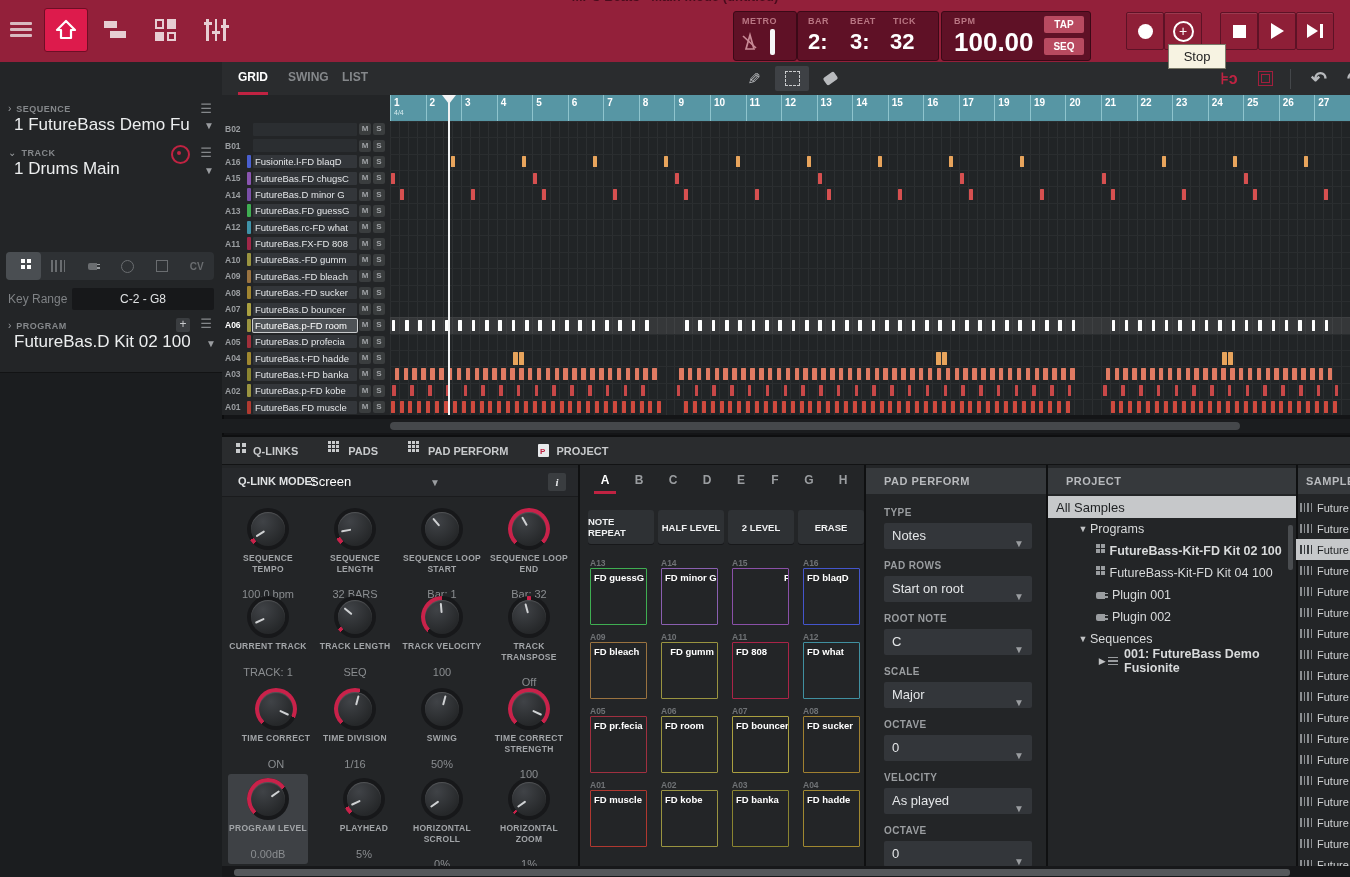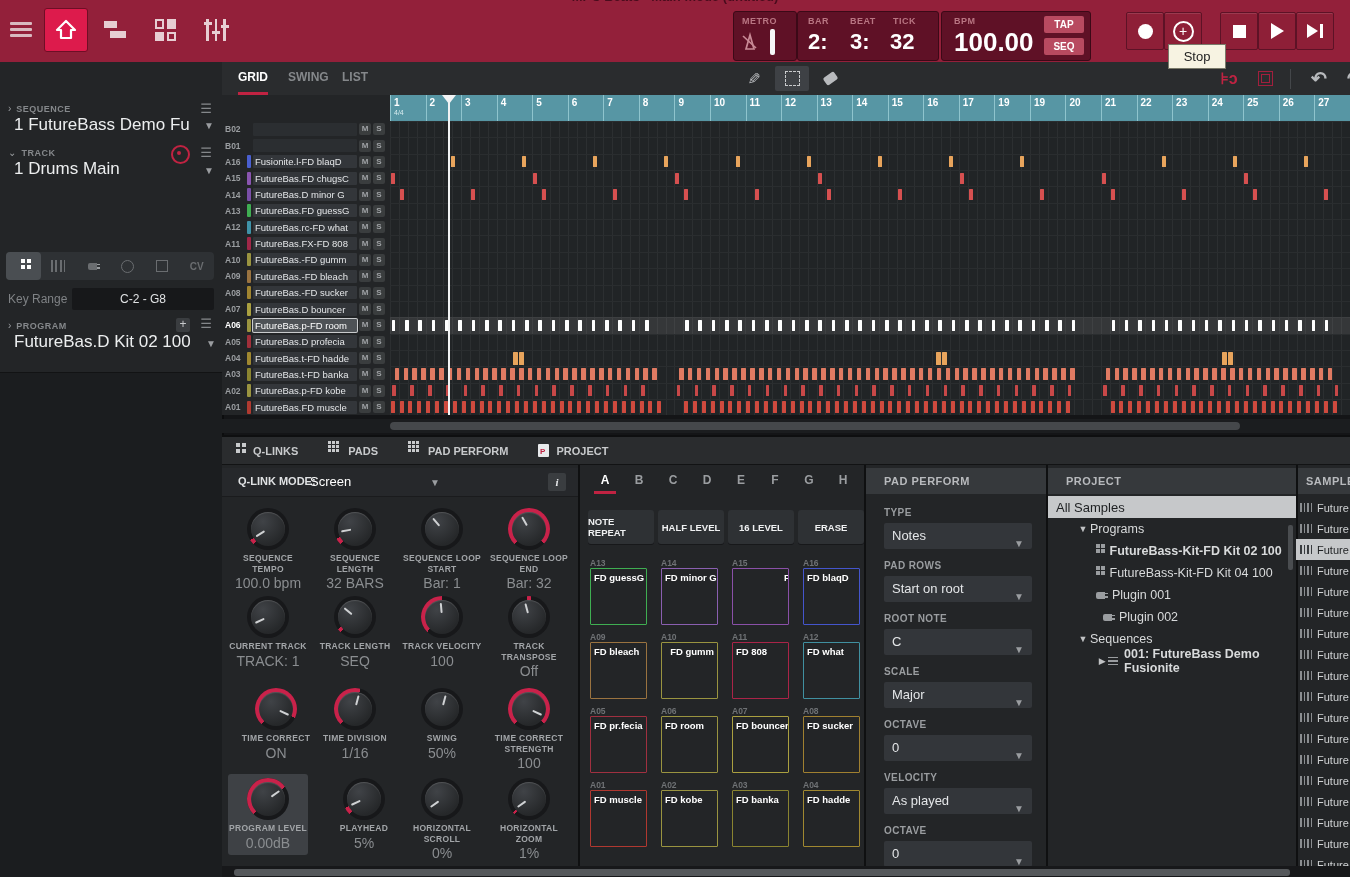--- a/index.html
+++ b/index.html
@@ -93,21 +93,21 @@
             color:#e8eaec;font-size:11px;font-weight:bold;font-style:italic;text-align:center;line-height:18px;font-family:"Liberation Serif",serif;}
   .knob-tile{position:absolute;width:80px;text-align:center;}
   .knob-tile.hl{background:#3e4145;border-radius:3px;padding-bottom:4px;}
   .knob{position:relative;width:42px;height:42px;margin:4px auto 3px;}
   .knob .base{position:absolute;inset:0;border-radius:50%;background:#17181a;}
   .knob .arc{position:absolute;inset:0;border-radius:50%;}
   .knob .face{position:absolute;inset:4px;border-radius:50%;background:radial-gradient(circle at 35% 28%,#404347,#26282a 72%);box-shadow:inset 0 1px 1px rgba(255,255,255,.15);}
   .knob .ptr{position:absolute;inset:4px;border-radius:50%;}
   .knob .ptr::before{content:"";position:absolute;left:50%;top:3px;width:2.5px;height:10px;margin-left:-1.25px;background:#cfd1d3;border-radius:1px;}
   .k-lbl{font-size:8.5px;font-weight:bold;color:#a2a5a8;line-height:1.25;letter-spacing:.3px;}
-  .k-val{font-size:14px;color:#8a8d90;margin-top:1px;}
+  .k-val{font-size:11px;color:#8a8d90;margin-top:14px;}
   
   .bank{position:absolute;top:36px;width:26px;text-align:center;font-size:12px;font-weight:bold;color:#9a9da0;}
   .bank.active{color:#fff;}
   .bank.active::after{content:"";display:block;margin:4px auto 0;width:22px;height:3px;background:#c02342;}
   .pad-btn{position:absolute;top:73px;height:34px;background:#2e3134;border-radius:3px;color:#f0f1f2;
            font-size:9.5px;font-weight:bold;display:flex;align-items:center;justify-content:center;box-shadow:0 1px 0 #17181a;}
   .pad-lbl{position:absolute;font-size:8.5px;font-weight:bold;color:#6f7275;}
   .pad{position:absolute;width:57px;height:57px;background:#232527;border:1.5px solid;border-radius:1px;box-sizing:border-box;}
   .pad .pname{font-size:9.5px;font-weight:bold;color:#fff;padding:3px 3px 0;white-space:nowrap;overflow:hidden;}
   
@@ -1104,21 +1104,21 @@
         <div class="bank" style="left: 438px;">C</div>
         <div class="bank" style="left: 472px;">D</div>
         <div class="bank" style="left: 506px;">E</div>
         <div class="bank" style="left: 540px;">F</div>
         <div class="bank" style="left: 574px;">G</div>
         <div class="bank" style="left: 608px;">H</div>
       </div>
     <div id="padbtns">
         <div class="pad-btn" style="left: 366px; width: 66px;">NOTE REPEAT</div>
         <div class="pad-btn" style="left: 436px; width: 66px;">HALF LEVEL</div>
-        <div class="pad-btn" style="left: 506px; width: 66px;">16 LEVEL</div>
+        <div class="pad-btn" style="left: 506px; width: 66px;">2 LEVEL</div>
         <div class="pad-btn" style="left: 576px; width: 66px;">ERASE</div>
       </div>
     <div id="padgrid">
         <div class="pad-lbl" style="left: 368px; top: 121px;">A13</div>
         <div class="pad" style="left: 368px; top: 131px; border-color: rgb(63, 174, 82);">
           <div class="pname">FD guessG</div>
         </div>
         <div class="pad-lbl" style="left: 439px; top: 121px;">A14</div>
         <div class="pad" style="left: 439px; top: 131px; border-color: rgb(138, 95, 176);">
           <div class="pname">FD minor G</div>
@@ -1217,21 +1217,21 @@
           <div style="font-weight: bold; color: inherit;">FutureBass-Kit-FD Kit 02 100</div>
         </div>
         <div class="tree-row" style="left: 826px; top: 125px; padding-left: 48px; box-sizing: border-box;">
           <div class="padsico"></div>
           <div>FutureBass-Kit-FD Kit 04 100</div>
         </div>
         <div class="tree-row" style="left: 826px; top: 147px; padding-left: 48px; box-sizing: border-box;">
           <div class="plugico"></div>
           <div>Plugin 001</div>
         </div>
-        <div class="tree-row" style="left: 826px; top: 169px; padding-left: 48px; box-sizing: border-box; margin-left: 7px;">
+        <div class="tree-row" style="left: 826px; top: 169px; padding-left: 48px; box-sizing: border-box;">
           <div class="plugico"></div>
           <div>Plugin 002</div>
         </div>
         <div class="tree-row" style="left: 826px; top: 191px; padding-left: 28px; box-sizing: border-box;">
           <div class="tree-caret">▼</div>
           <div>Sequences</div>
         </div>
         <div class="tree-row" style="left: 826px; top: 213px; padding-left: 48px; box-sizing: border-box;">
           <div class="tree-caret">▶</div>
           <div class="seqico"></div>

